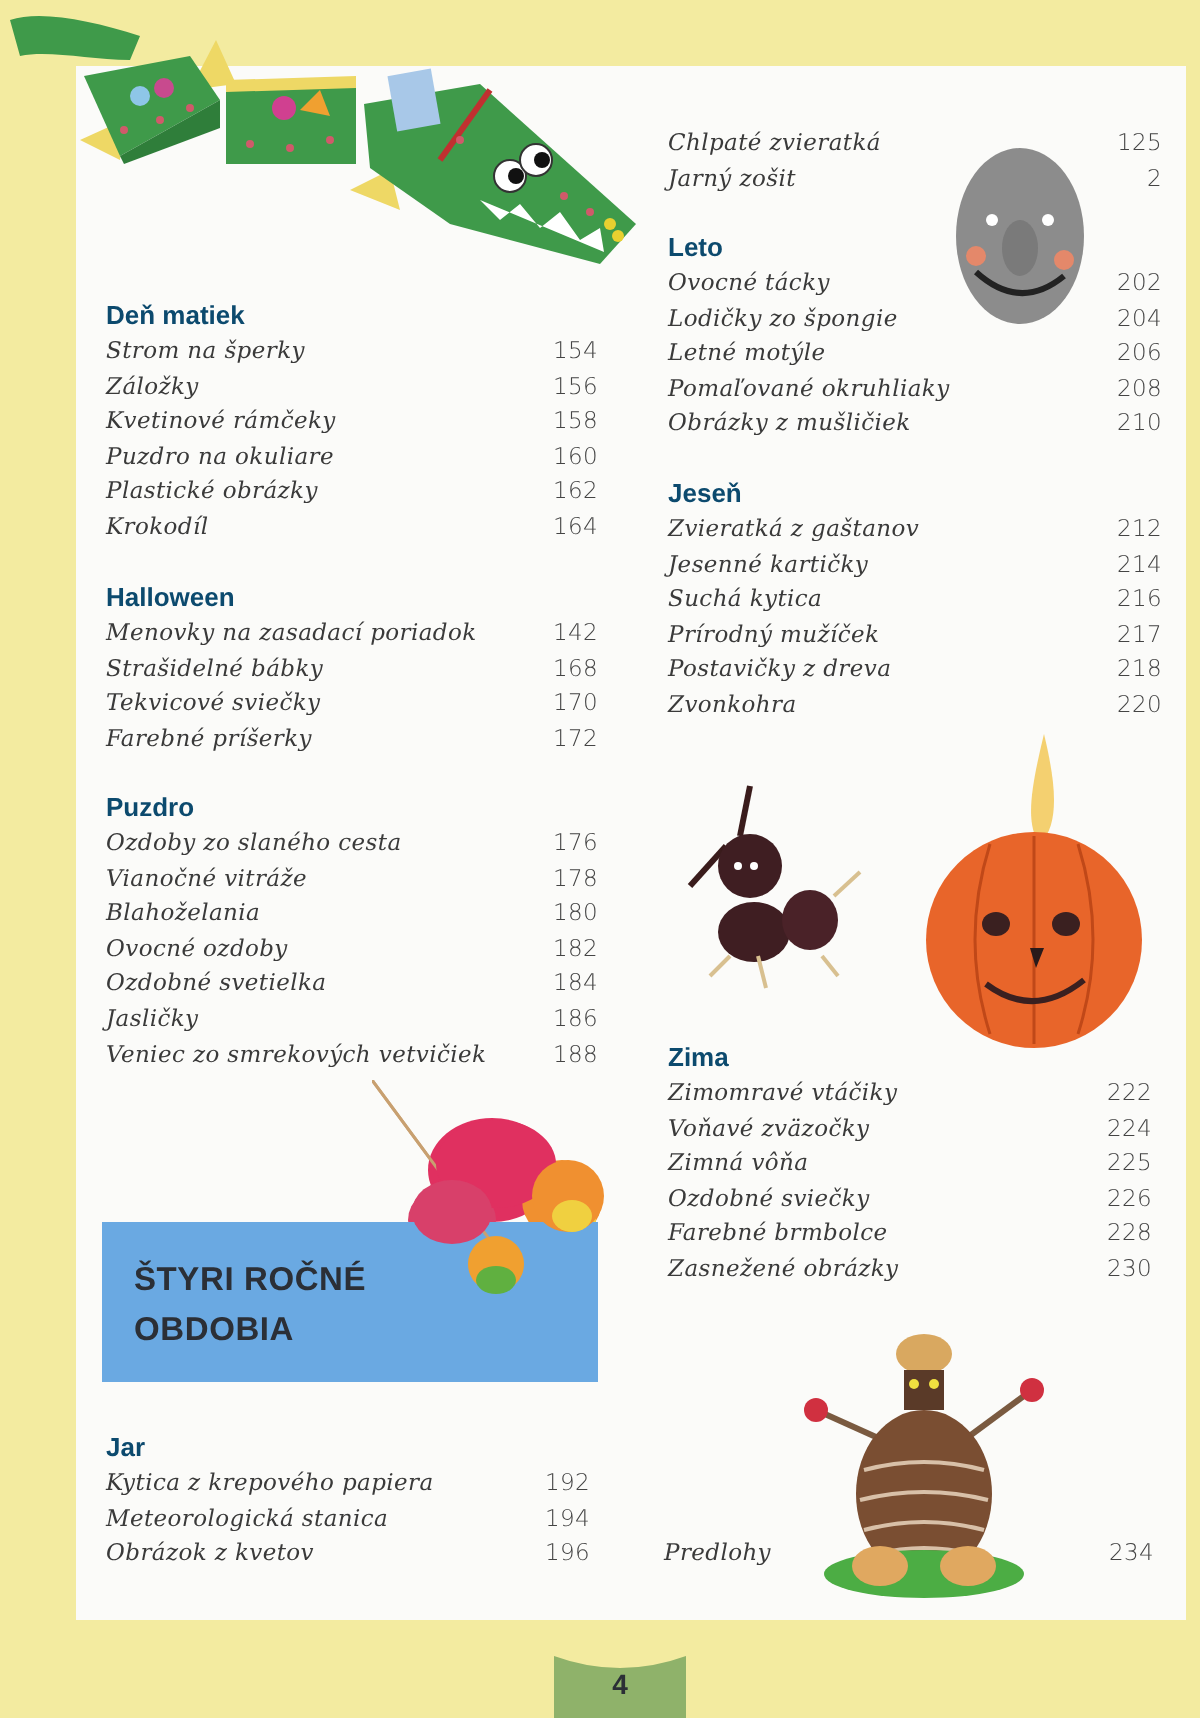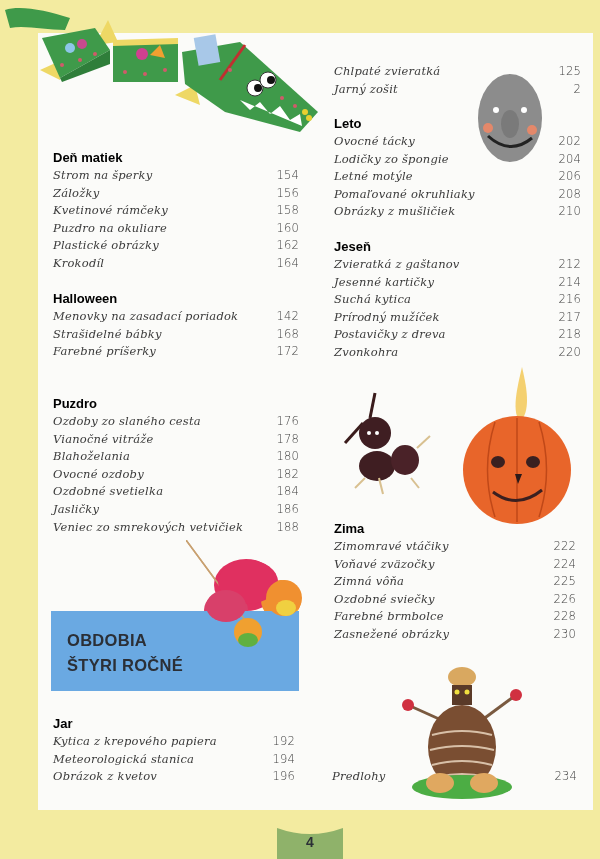--- a/index.html
+++ b/index.html
@@ -11,21 +11,21 @@
   .panel {
     position: absolute; left: 38px; top: 33px; width: 555px; height: 777px;
     background: #fbfbf9;
   }
   .top-band-left {
     position: absolute; left: 0; top: 0; width: 340px; height: 33px; background: #f3eba0;
   }
   .section { position: absolute; }
   .sec-title {
     font-family: "Liberation Sans", sans-serif; font-weight: bold;
-    font-size: 13px; color: #000000; height: 18px; line-height: 18px;
+    font-size: 13px; color: #0c4a6e; height: 18px; line-height: 18px;
   }
   .row {
     display: flex; justify-content: space-between; align-items: baseline;
     height: 17.6px; line-height: 17.6px;
     font-family: "DejaVu Serif", serif; font-style: italic;
     font-size: 11.5px; color: #3a3a3a; letter-spacing: 0.2px;
   }
   .row .pg { font-style: normal; font-family: "DejaVu Sans", sans-serif; font-size: 11.5px; color: #444; font-weight: 300; }
   .left-col { left: 53px; width: 246px; }
   .right-col { left: 334px; width: 247px; }
@@ -191,20 +191,24 @@
   <div class="sec-title">Halloween</div>
   <div class="row">
       <span>Menovky na zasadací poriadok</span>
       <span class="pg">142</span>
     </div>
   <div class="row">
       <span>Strašidelné bábky</span>
       <span class="pg">168</span>
     </div>
   <div class="row">
+      <span>Tekvicové sviečky</span>
+      <span class="pg">170</span>
+    </div>
+  <div class="row">
       <span>Farebné príšerky</span>
       <span class="pg">172</span>
     </div>
 </div>
 
 <div class="section left-col" style="top:395px">
   <div class="sec-title">Puzdro</div>
   <div class="row">
       <span>Ozdoby zo slaného cesta</span>
       <span class="pg">176</span>
@@ -230,22 +234,22 @@
       <span class="pg">186</span>
     </div>
   <div class="row">
       <span>Veniec zo smrekových vetvičiek</span>
       <span class="pg">188</span>
     </div>
 </div>
 
 <div class="blue-box">
   <div class="title">
+    <div>ŠTYRI ROČNÉ</div>
     <div>OBDOBIA</div>
-    <div>ŠTYRI ROČNÉ</div>
   </div>
 </div>
 
 <svg class="illus" style="left:186px;top:540px" width="120" height="120" viewBox="0 0 120 120">
   <line x1="0" y1="0" x2="70" y2="95" stroke="#c8a070" stroke-width="1.5"></line>
   <ellipse cx="62" cy="42" rx="30" ry="22" fill="#e03060"></ellipse>
   <ellipse cx="98" cy="58" rx="18" ry="18" fill="#f09030"></ellipse>
   <ellipse cx="100" cy="68" rx="10" ry="8" fill="#f0d040"></ellipse>
   <ellipse cx="40" cy="66" rx="20" ry="16" fill="#d8406a"></ellipse>
   <ellipse cx="62" cy="92" rx="14" ry="14" fill="#f0a030"></ellipse>

